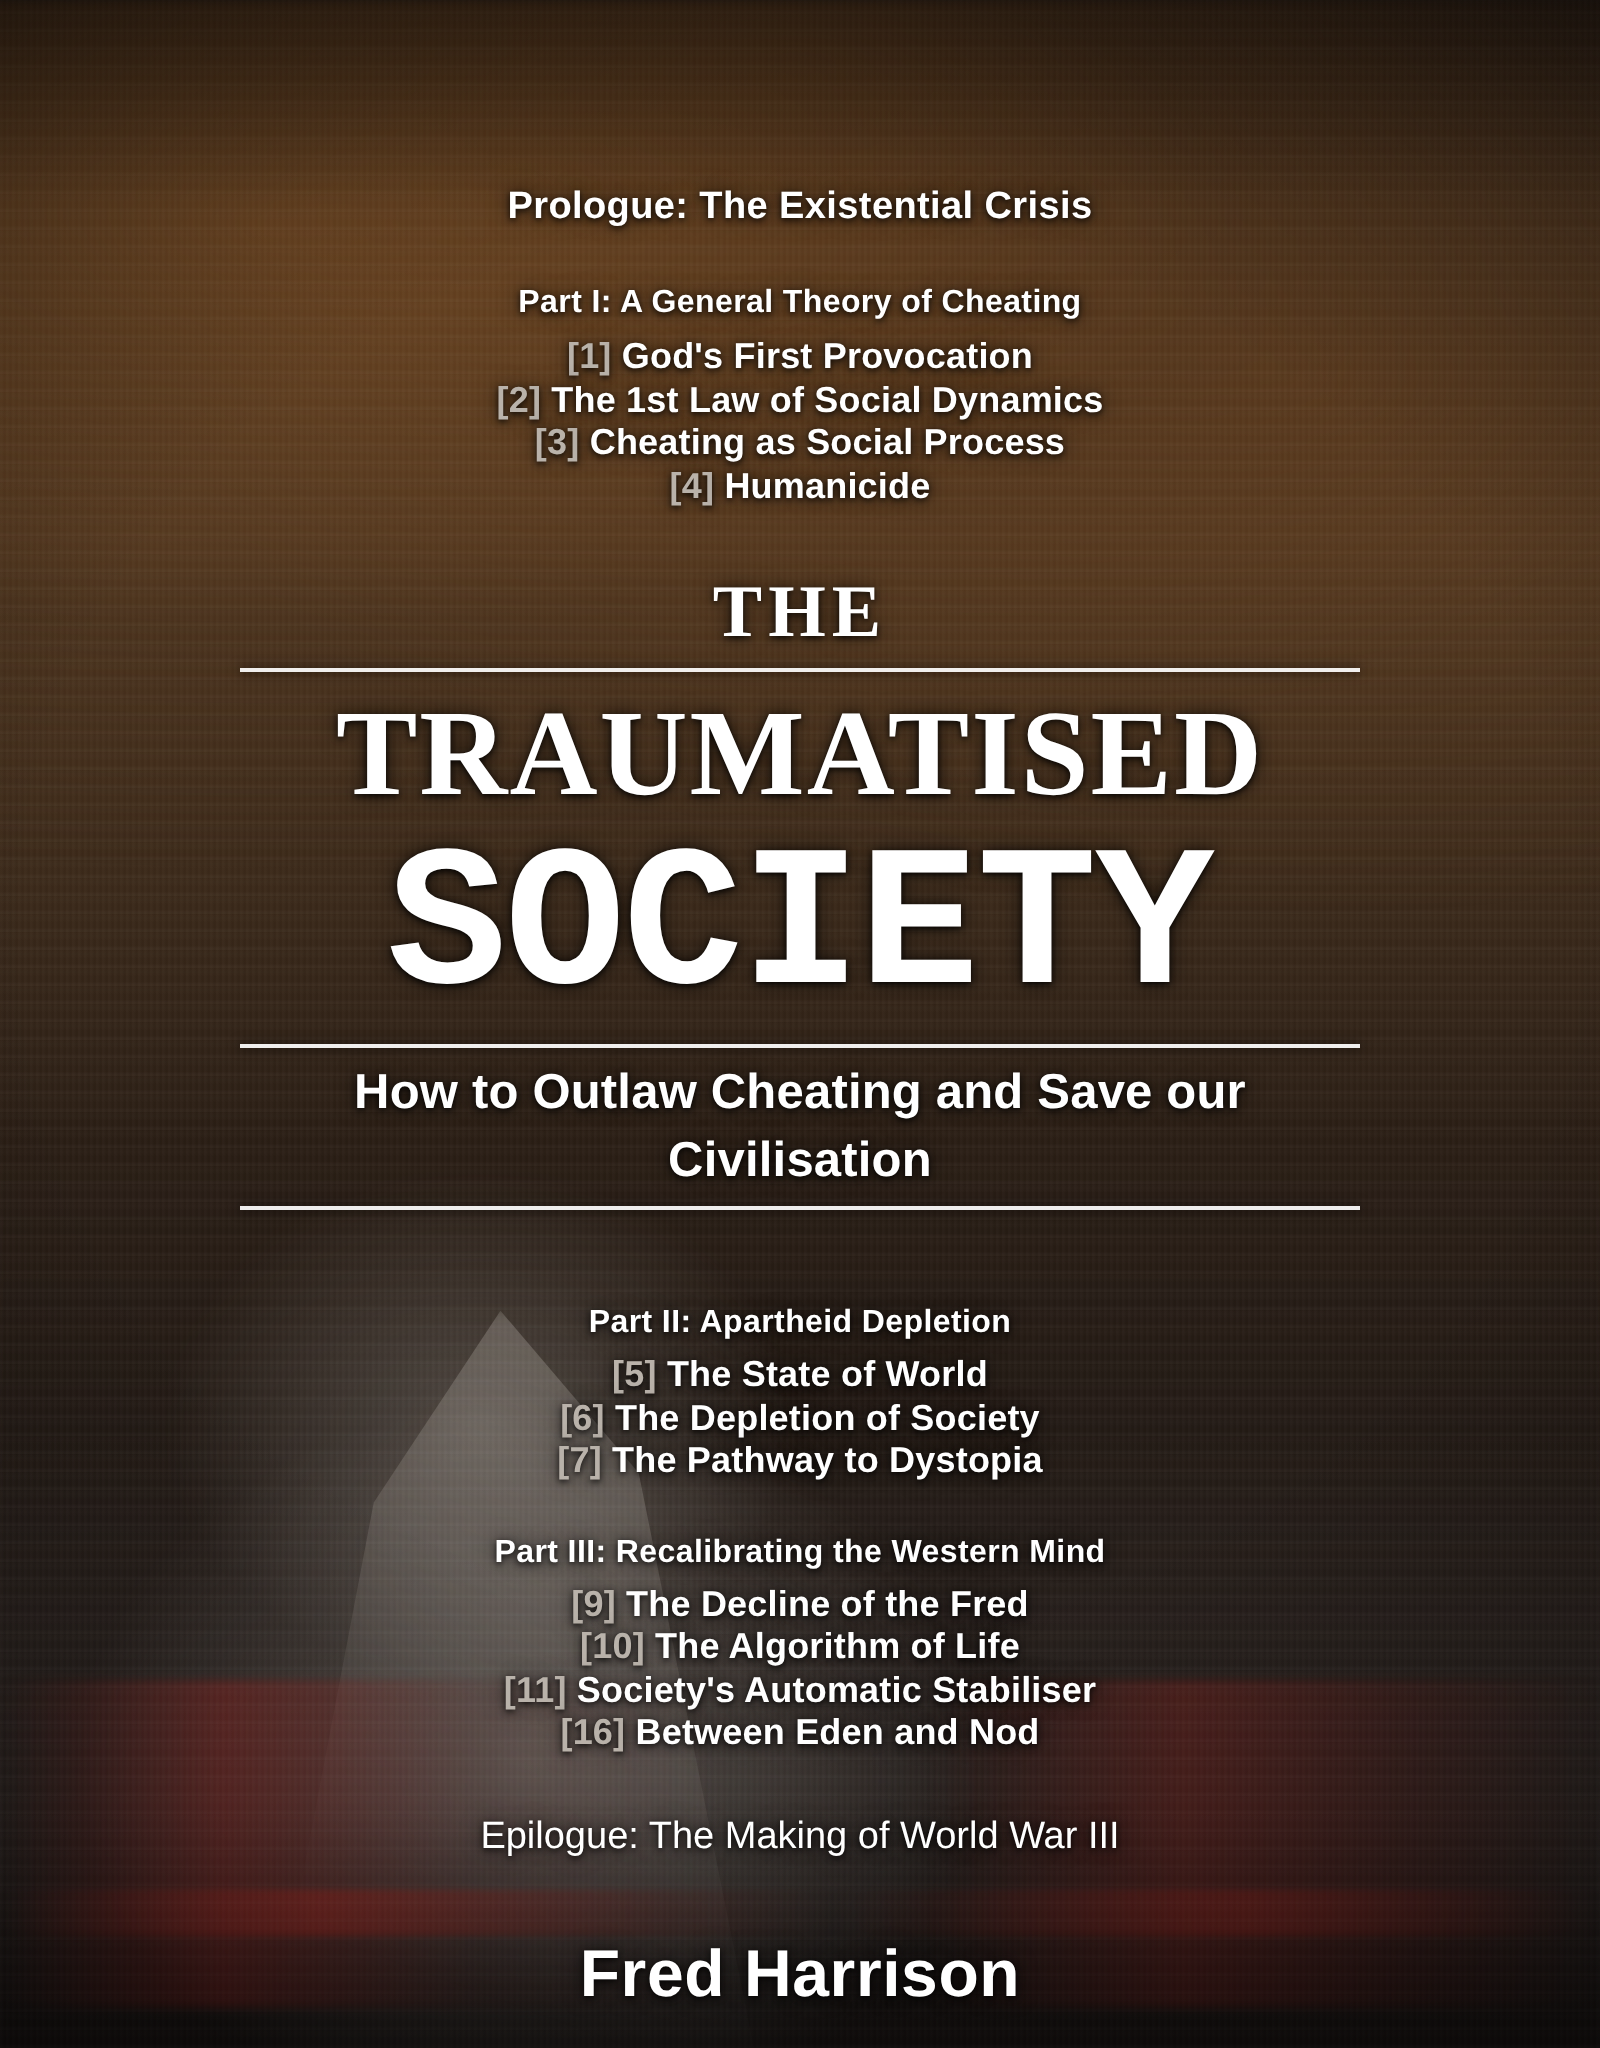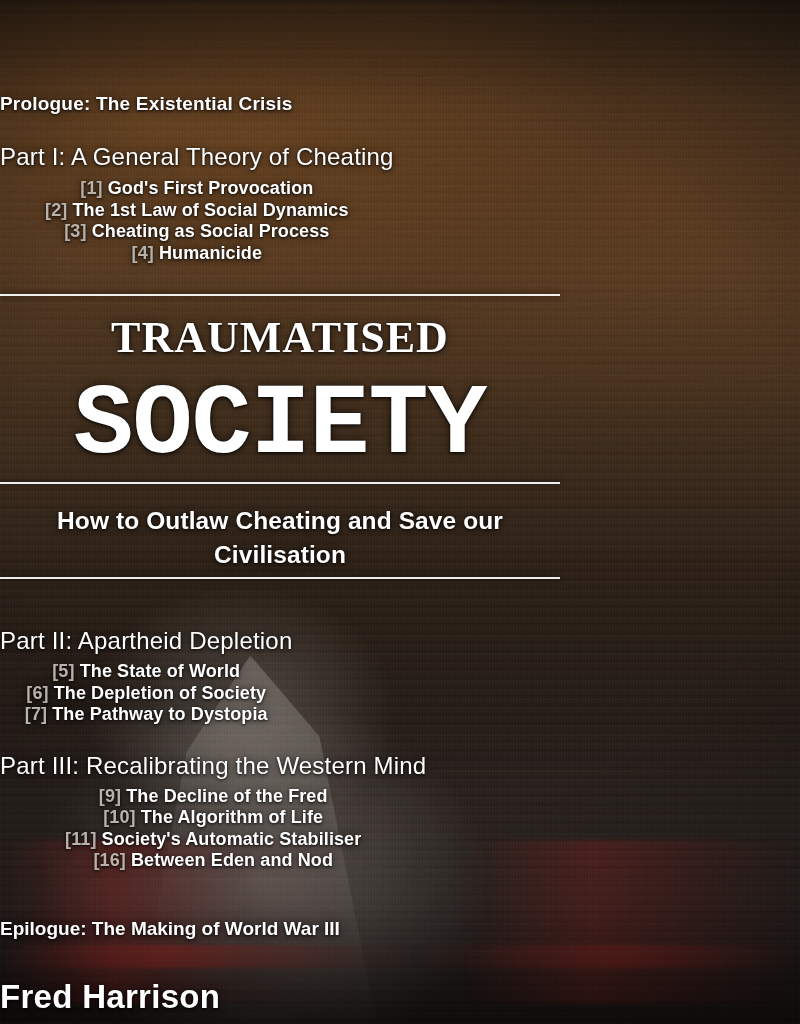--- a/index.html
+++ b/index.html
@@ -112,36 +112,36 @@
       rgba(0,0,0,0.0) 3px
     );
   }
 
   
   .content {
     position: absolute;
     inset: 0;
     display: flex;
     flex-direction: column;
-    align-items: flex-start;
+    align-items: center;
     text-align: center;
     text-shadow: 0 1px 3px rgba(0,0,0,0.85), 0 0 10px rgba(0,0,0,0.6);
   }
 
   .prologue {
     margin-top: 93px;
     font-size: 19px;
     font-weight: bold;
     letter-spacing: .2px;
   }
 
   .part-block { margin-top: 0; }
   .part-title {
-    font-size: 24px;
-    font-weight: normal;
+    font-size: 16px;
+    font-weight: bold;
     letter-spacing: .2px;
   }
   .chapters {
     margin-top: 6px;
     list-style: none;
     padding: 0;
   }
   .chapter {
     font-size: 18px;
     font-weight: bold;
@@ -171,49 +171,49 @@
   .the {
     font-family: "Liberation Serif", serif;
     font-size: 37px;
     font-weight: bold;
     letter-spacing: 3px;
     line-height: 46px;
     margin-bottom: 4px;
   }
   .main-title {
     font-family: "Liberation Serif", serif;
-    font-size: 44px;
+    font-size: 61px;
     font-weight: bold;
     letter-spacing: 1px;
     line-height: 68px;
     margin: 8px 0 4px 0;
   }
   .main-title-2 {
     font-family: Liberation Mono, monospace;
     font-size: 100px;
     font-weight: bold;
     letter-spacing: -1px;
     line-height: 100px;
     margin: 0 0 6px 0;
   }
   .subtitle {
     font-size: 24.5px;
     font-weight: bold;
     line-height: 34px;
-    padding: 20px 0 5px 0;
+    padding: 6px 0 5px 0;
     letter-spacing: .1px;
   }
 
   .part2 { margin-top: 48px; }
   .part3 { margin-top: 26px; }
 
   .epilogue {
-    margin-top: 46px;
+    margin-top: 30px;
     font-size: 19px;
-    font-weight: bold;
+    font-weight: normal;
   }
 
   .author {
     margin-top: 38px;
     font-size: 33px;
     font-weight: bold;
     letter-spacing: .3px;
   }
 </style>
 </head>
@@ -251,20 +251,21 @@
           <span>Cheating as Social Process</span>
         </div>
         <div class="chapter">
           <span class="num">[4]</span>
           <span>Humanicide</span>
         </div>
       </div>
     </div>
 
     <div class="title-block">
+      <div class="the">THE</div>
       <div class="rule"></div>
       <div class="main-title">TRAUMATISED</div>
       <div class="main-title-2">SOCIETY</div>
       <div class="rule thin"></div>
       <div class="subtitle">How to Outlaw Cheating and Save our Civilisation</div>
       <div class="rule thin"></div>
     </div>
 
     <div class="part-block part2">
       <div class="part-title">Part II: Apartheid Depletion</div>

